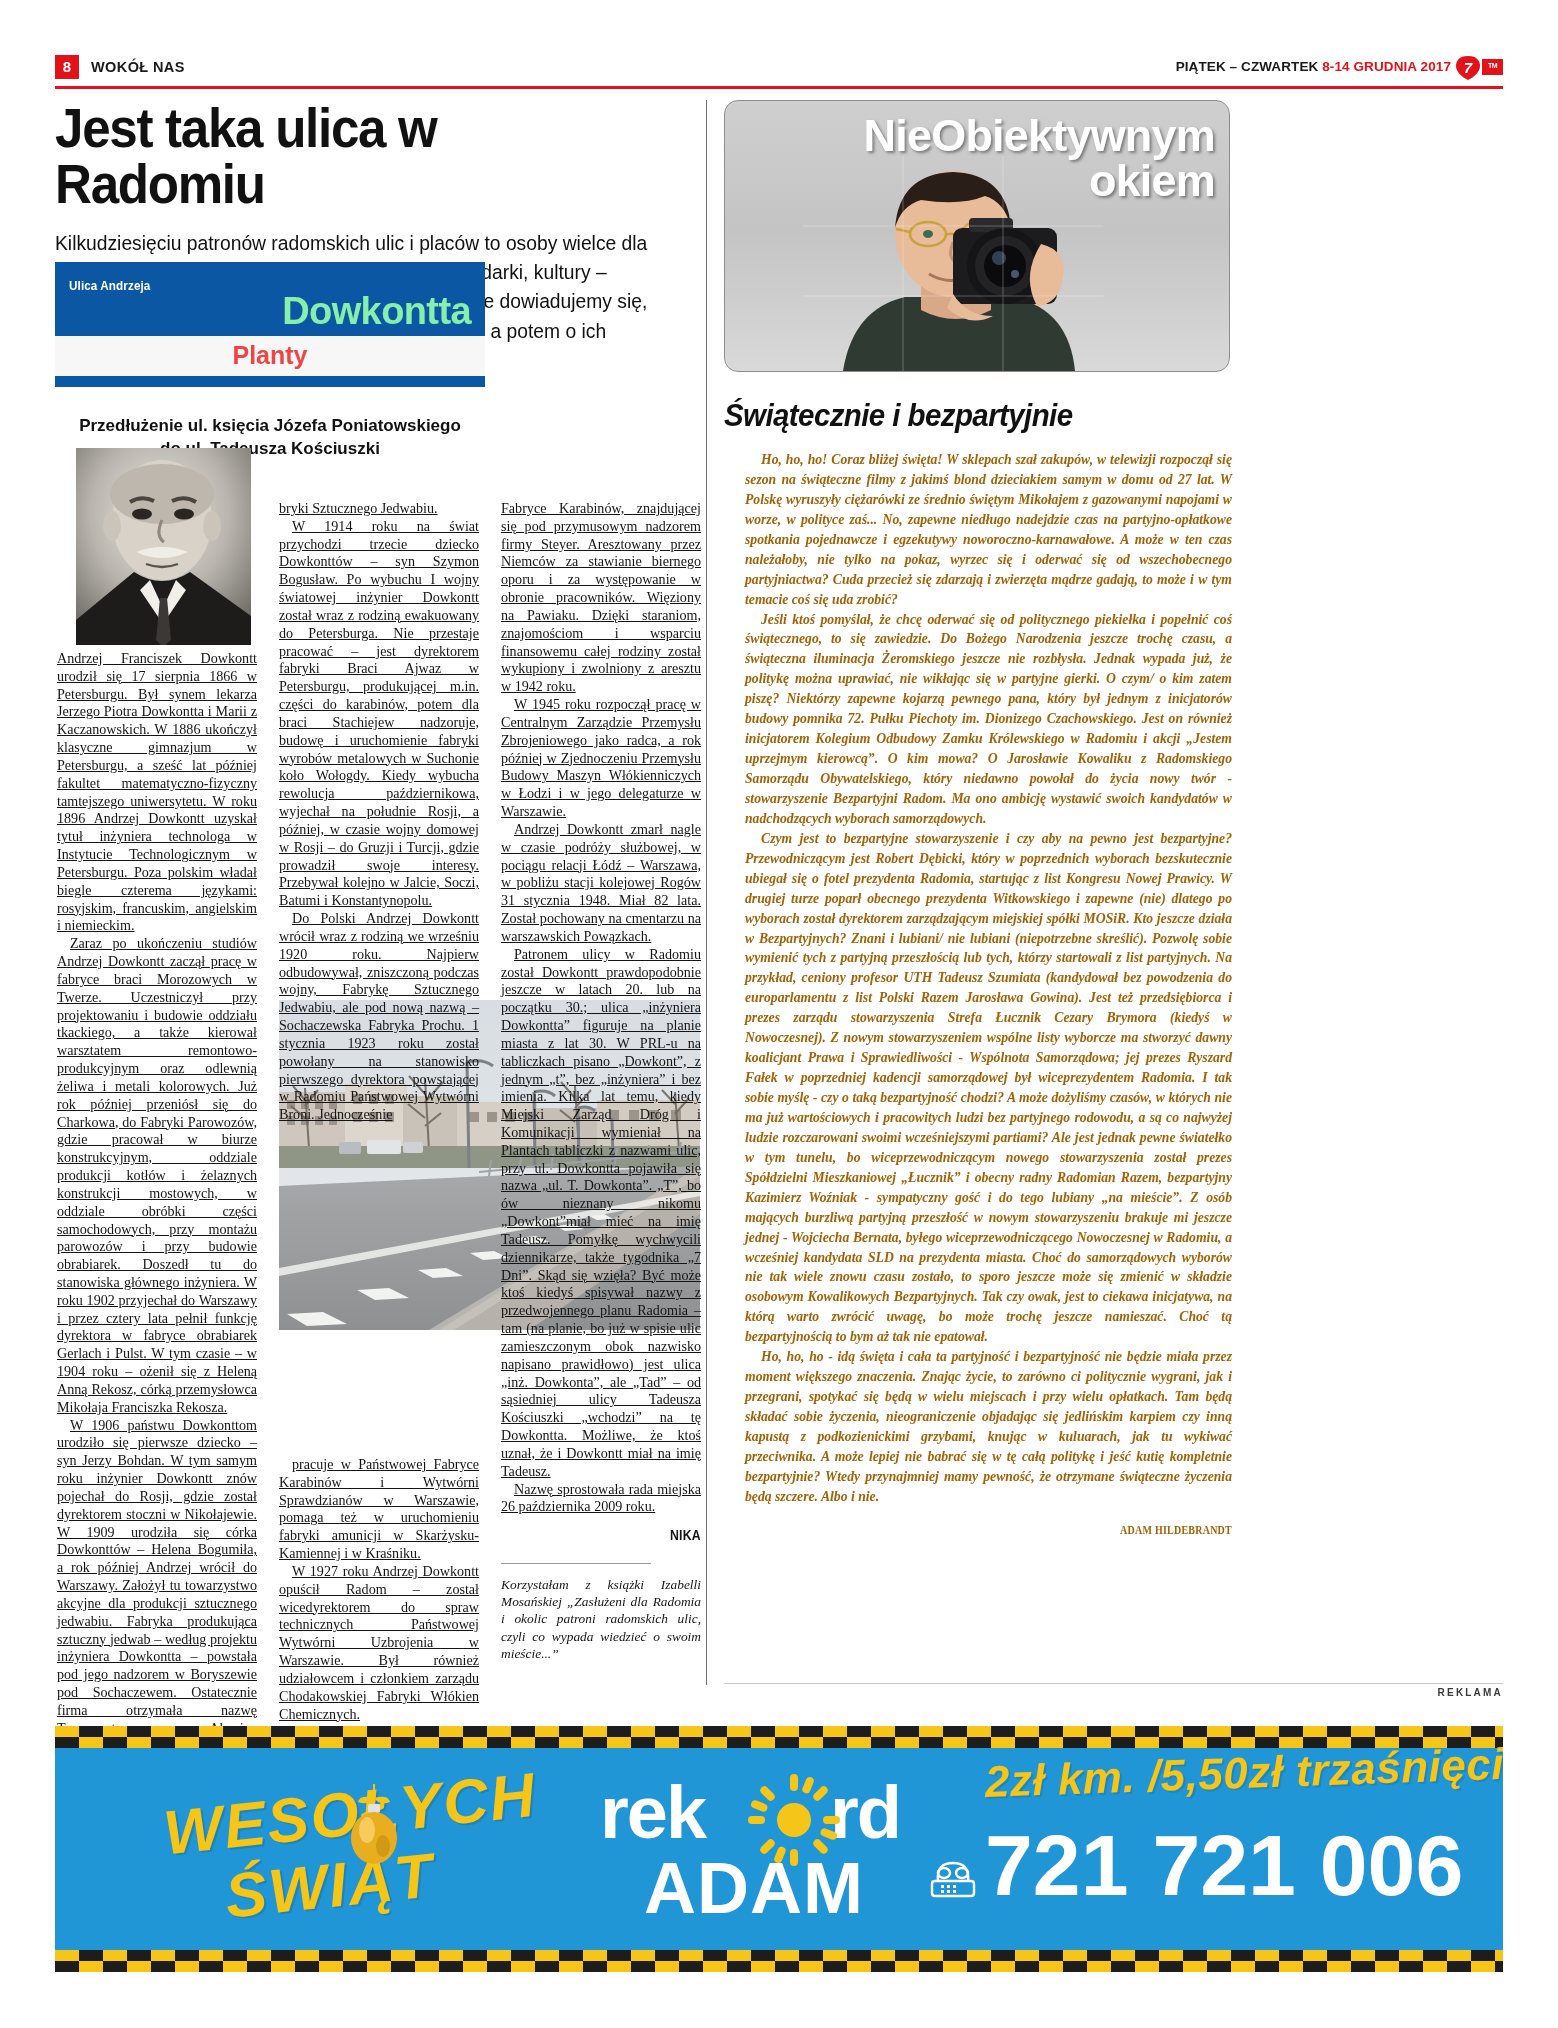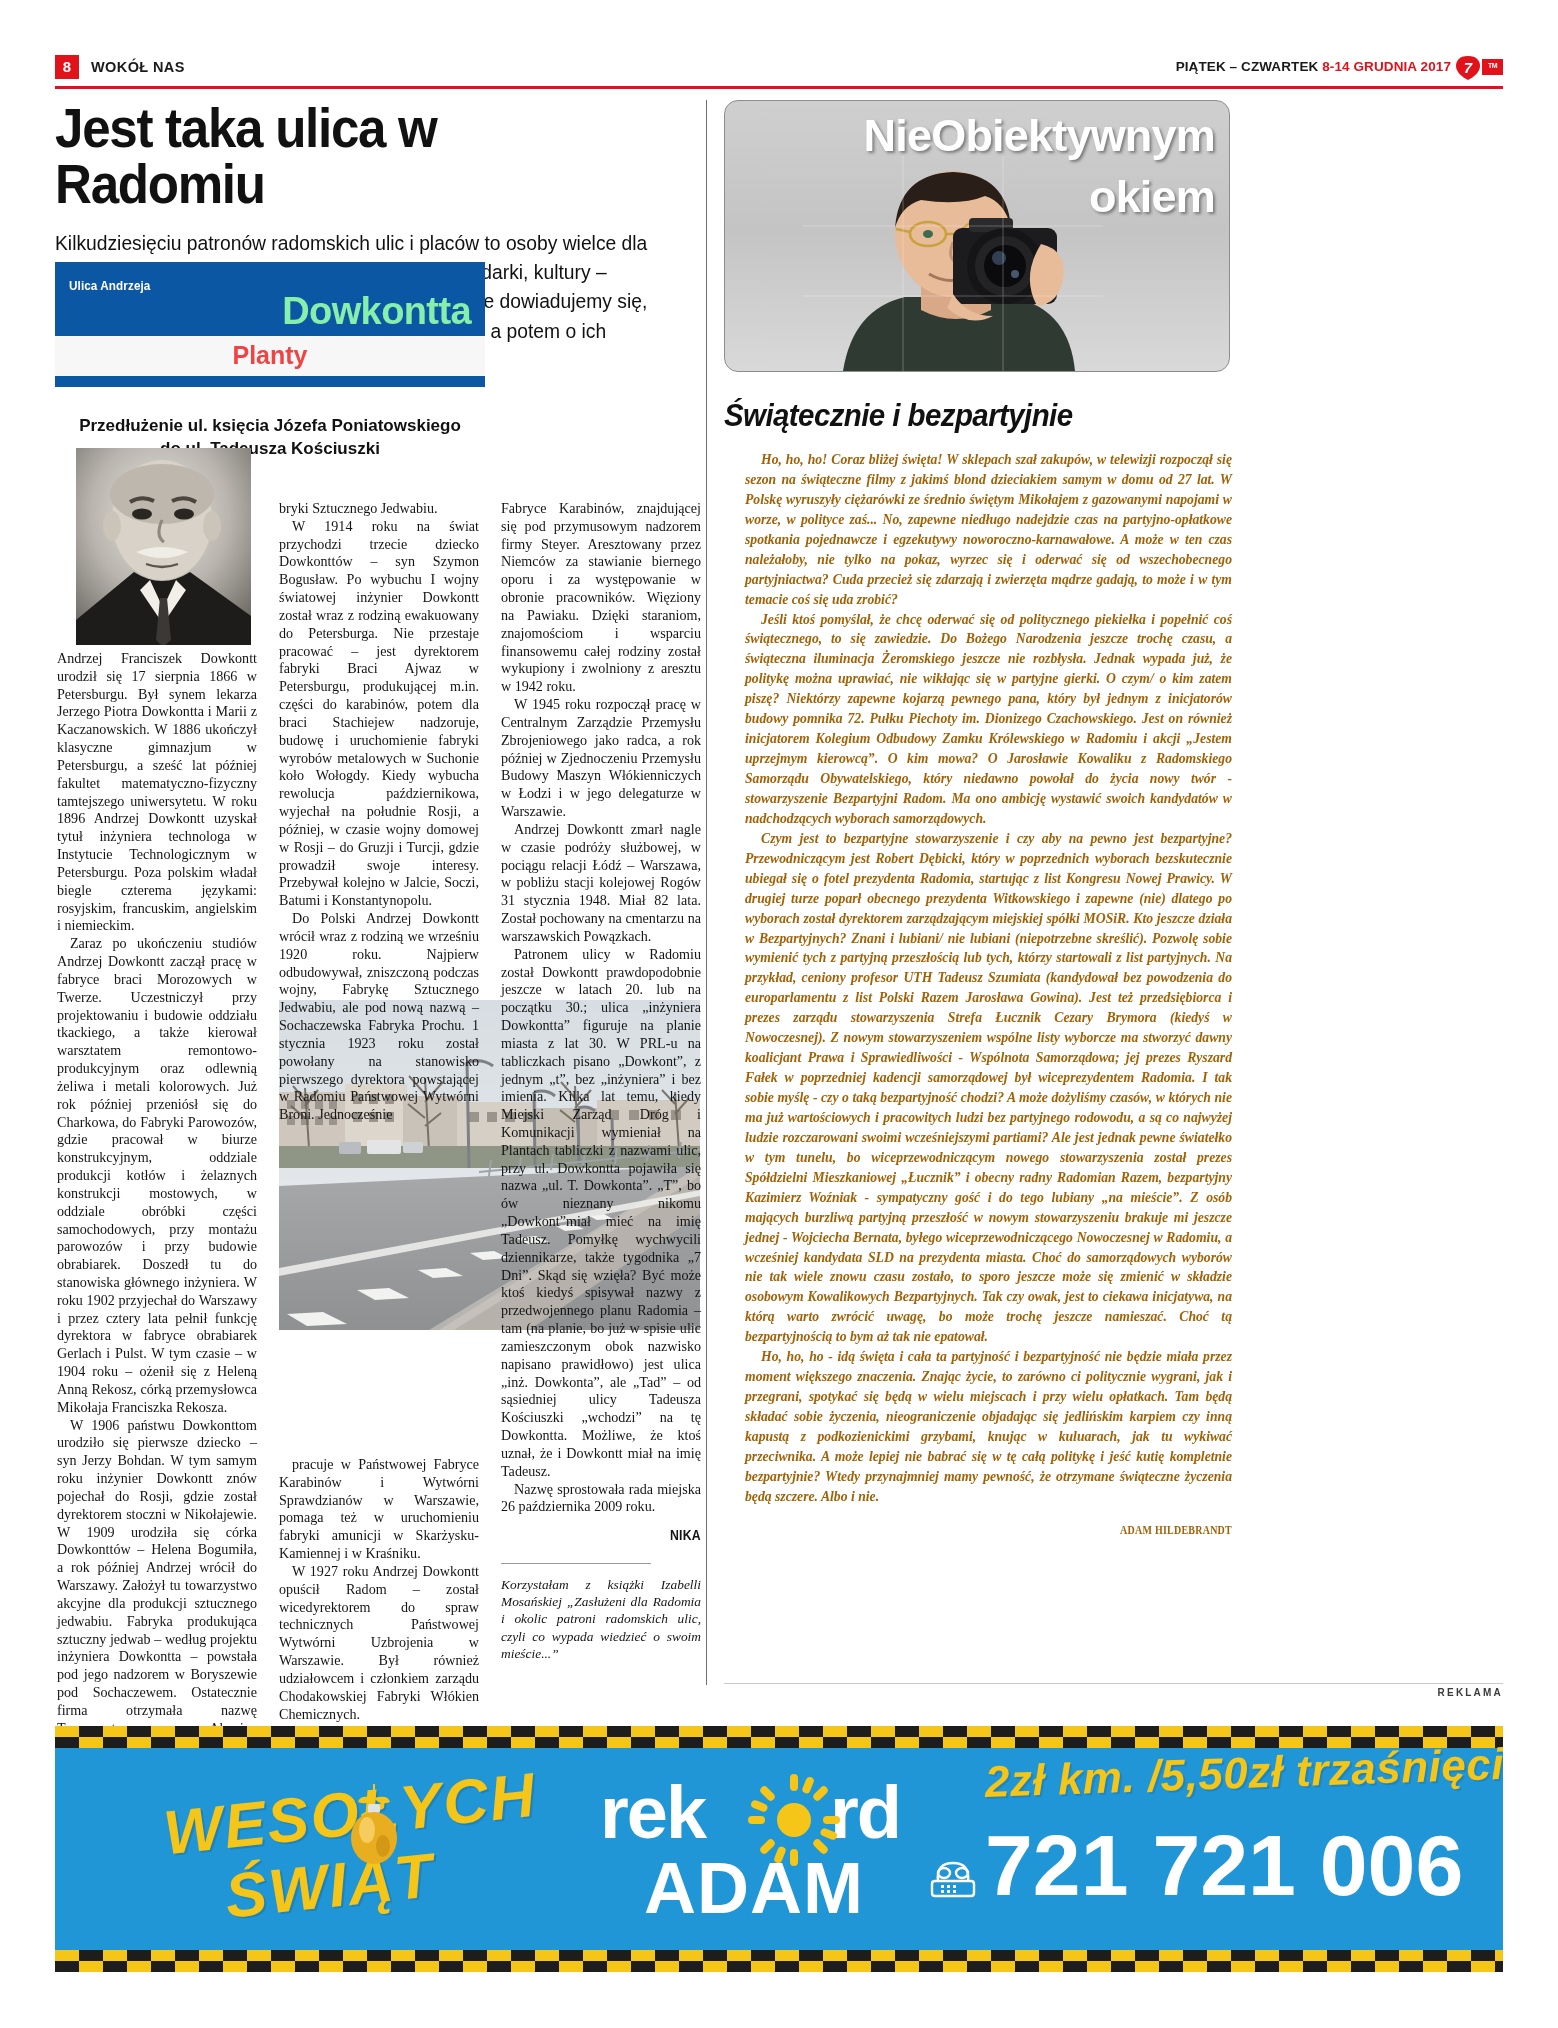--- a/index.html
+++ b/index.html
@@ -95,21 +95,21 @@
   
   .bodycols{
     position:absolute;left:57px;top:500px;width:643px;height:1190px;
   }
   .bcol{
     position:absolute;top:0;width:200px;
     font-family:"Liberation Serif", serif;
     font-size:14.1px;line-height:1.265;text-align:justify;
     color:#141414;hyphens:auto;
   }
-  .bcol p{margin:0;text-indent:13px;}
+  .bcol p{margin:0;text-indent:13px;text-decoration:underline;}
   .bcol p.noind{text-indent:0;}
 
   .col1-top{position:absolute;left:0;top:150px;width:200px;}
   .col2-top{position:absolute;left:222px;top:0;width:200px;}
   .col3-top{position:absolute;left:444px;top:0;width:200px;}
 
   .sign-nika{
     text-align:right;font-family:"Liberation Sans",sans-serif;font-weight:bold;
     font-size:15px;letter-spacing:.3px;margin-top:10px;
     transform:scaleX(.82);transform-origin:right center;
@@ -131,21 +131,21 @@
     background:linear-gradient(180deg,#cfcfcf 0%,#c4c4c4 48%,#d9d9d9 100%);
     position:relative;overflow:hidden;box-sizing:border-box;
   }
   .nobox-title{
     position:absolute;left:0;right:14px;top:12px;text-align:right;
     font-size:45px;font-weight:bold;line-height:1.0;color:#fff;
     letter-spacing:-.8px;
     text-shadow:2px 2px 3px rgba(60,60,60,.55);
     z-index:3;
   }
-  .nobox-title .l2{display:block;margin-top:16px;}
+  .nobox-title .l2{display:block;}
   .photo-man{
     position:absolute;left:78px;bottom:0;width:300px;height:215px;z-index:2;
   }
 
   .colhead{
     font-size:31px;font-weight:bold;font-style:italic;letter-spacing:-.6px;
     margin:26px 0 16px 0;color:#111;
     transform:scaleX(.95);transform-origin:left center;
   }
   .coltext{

